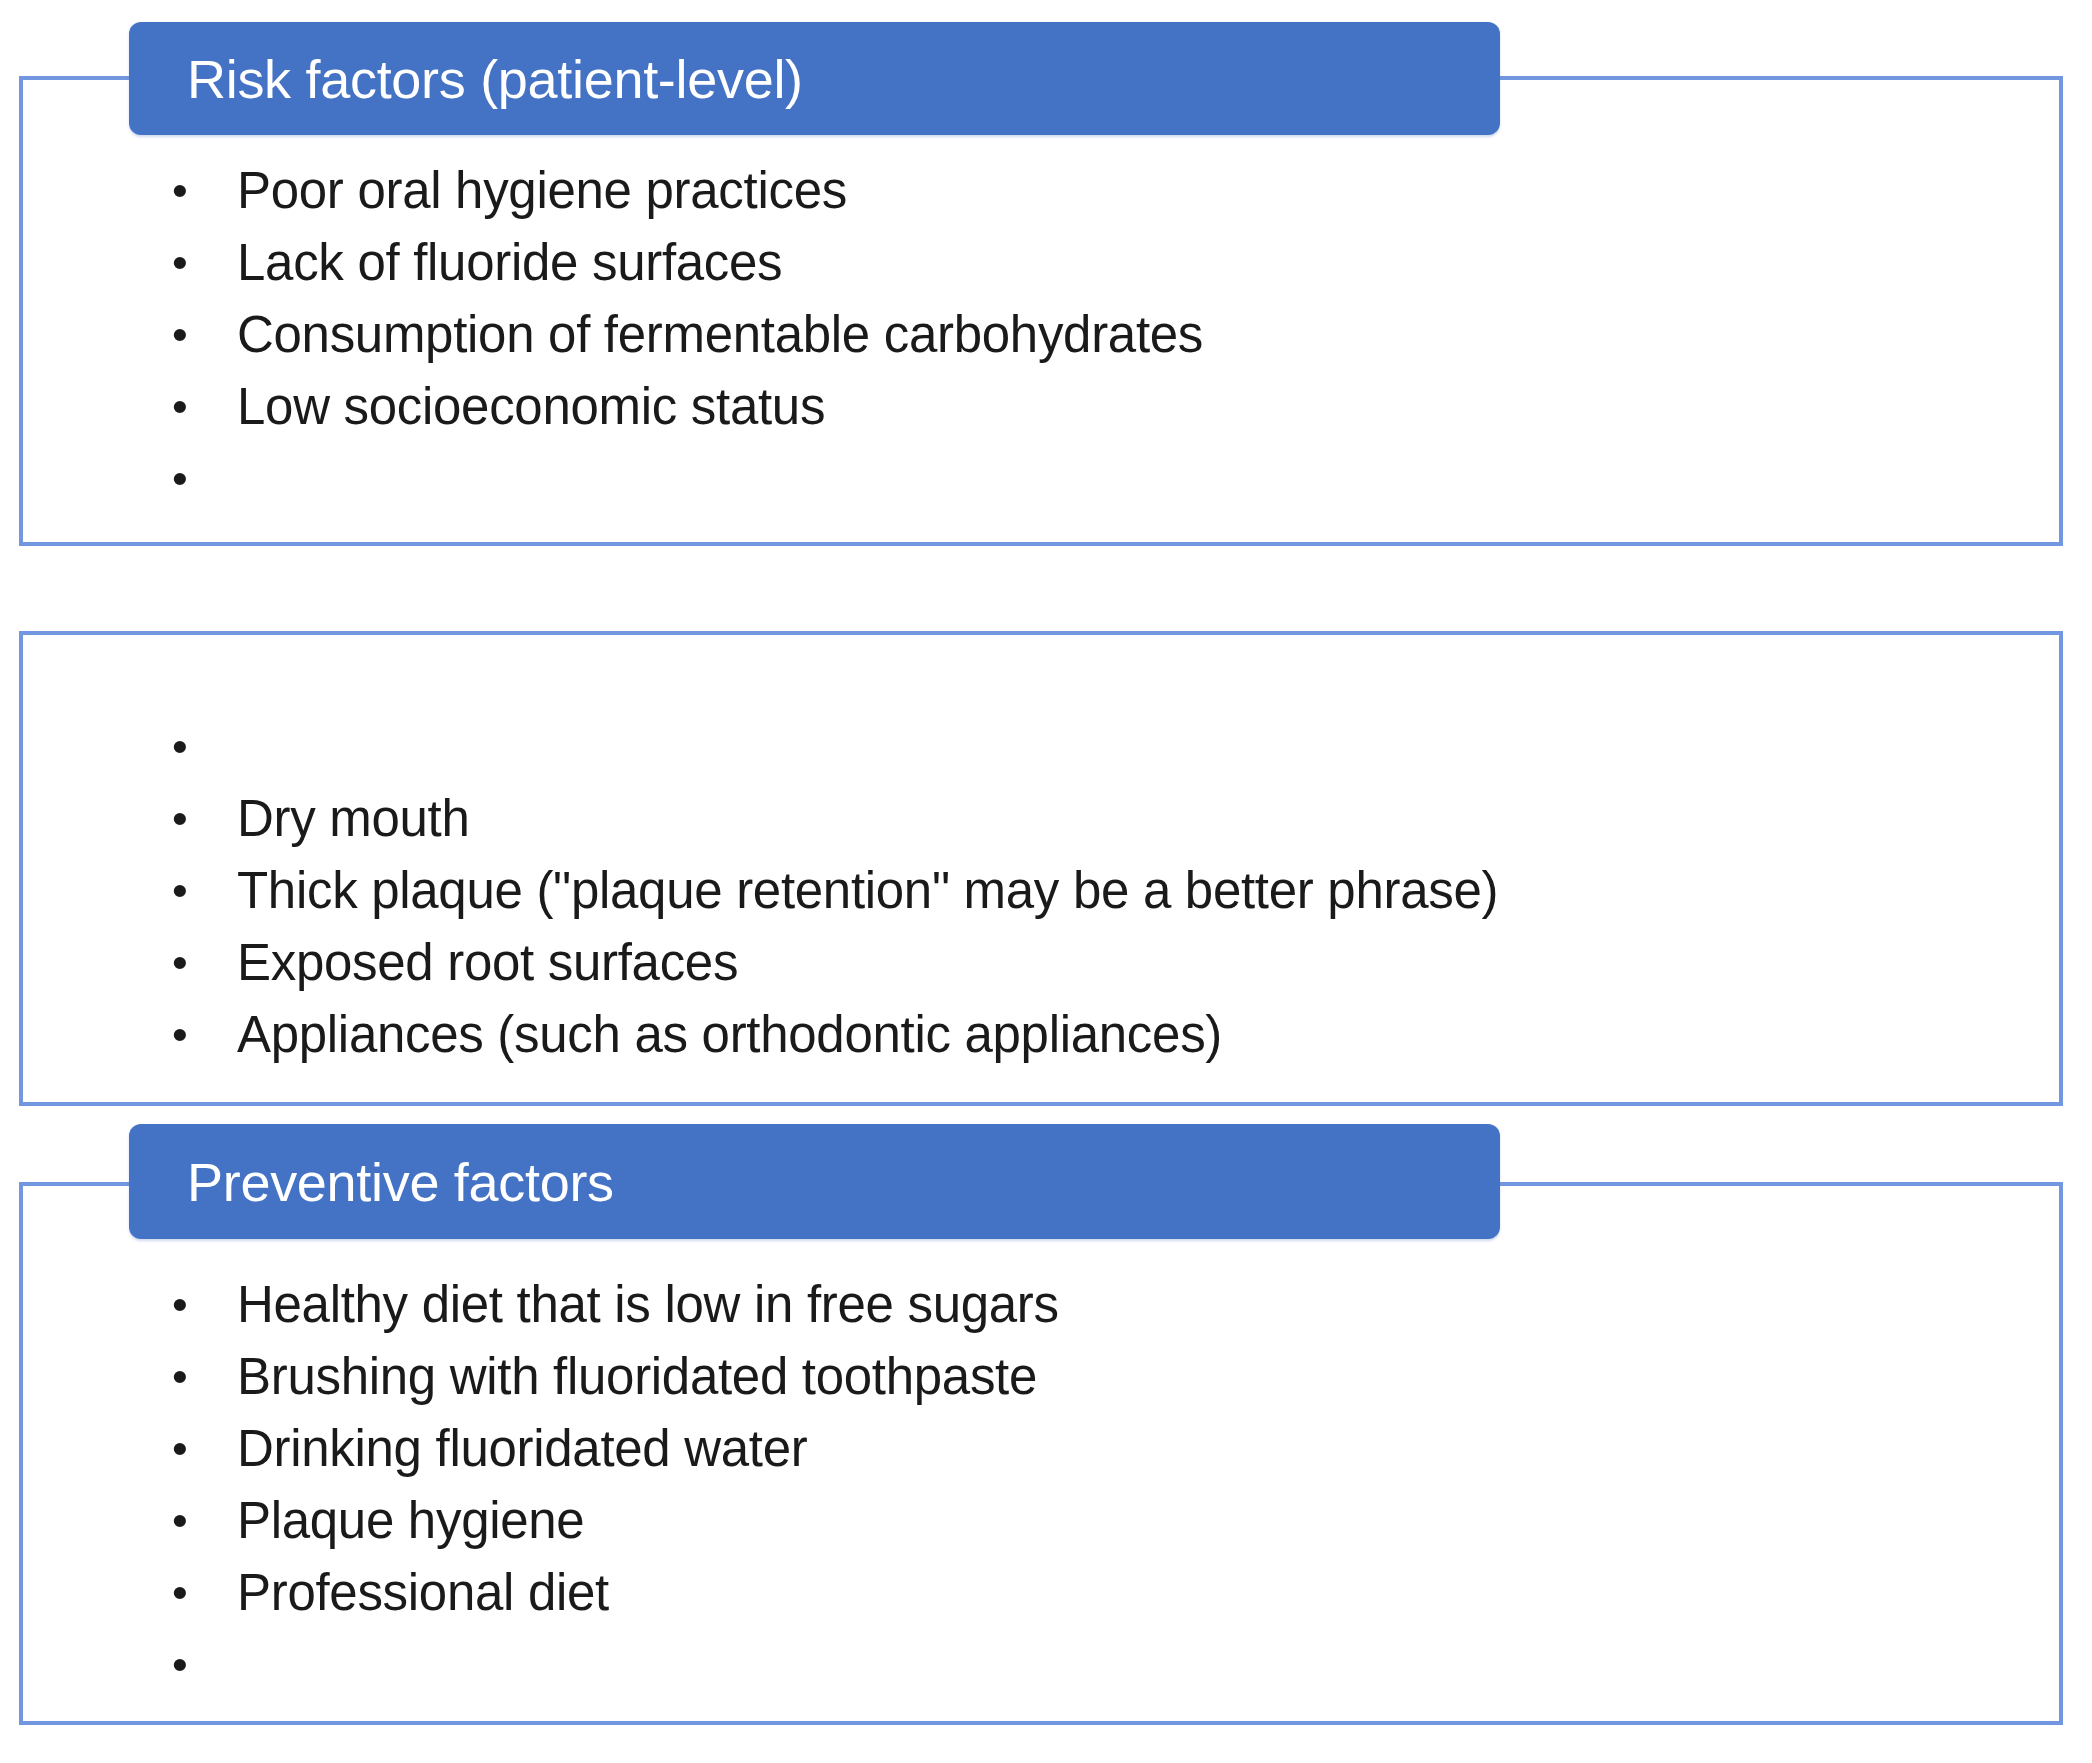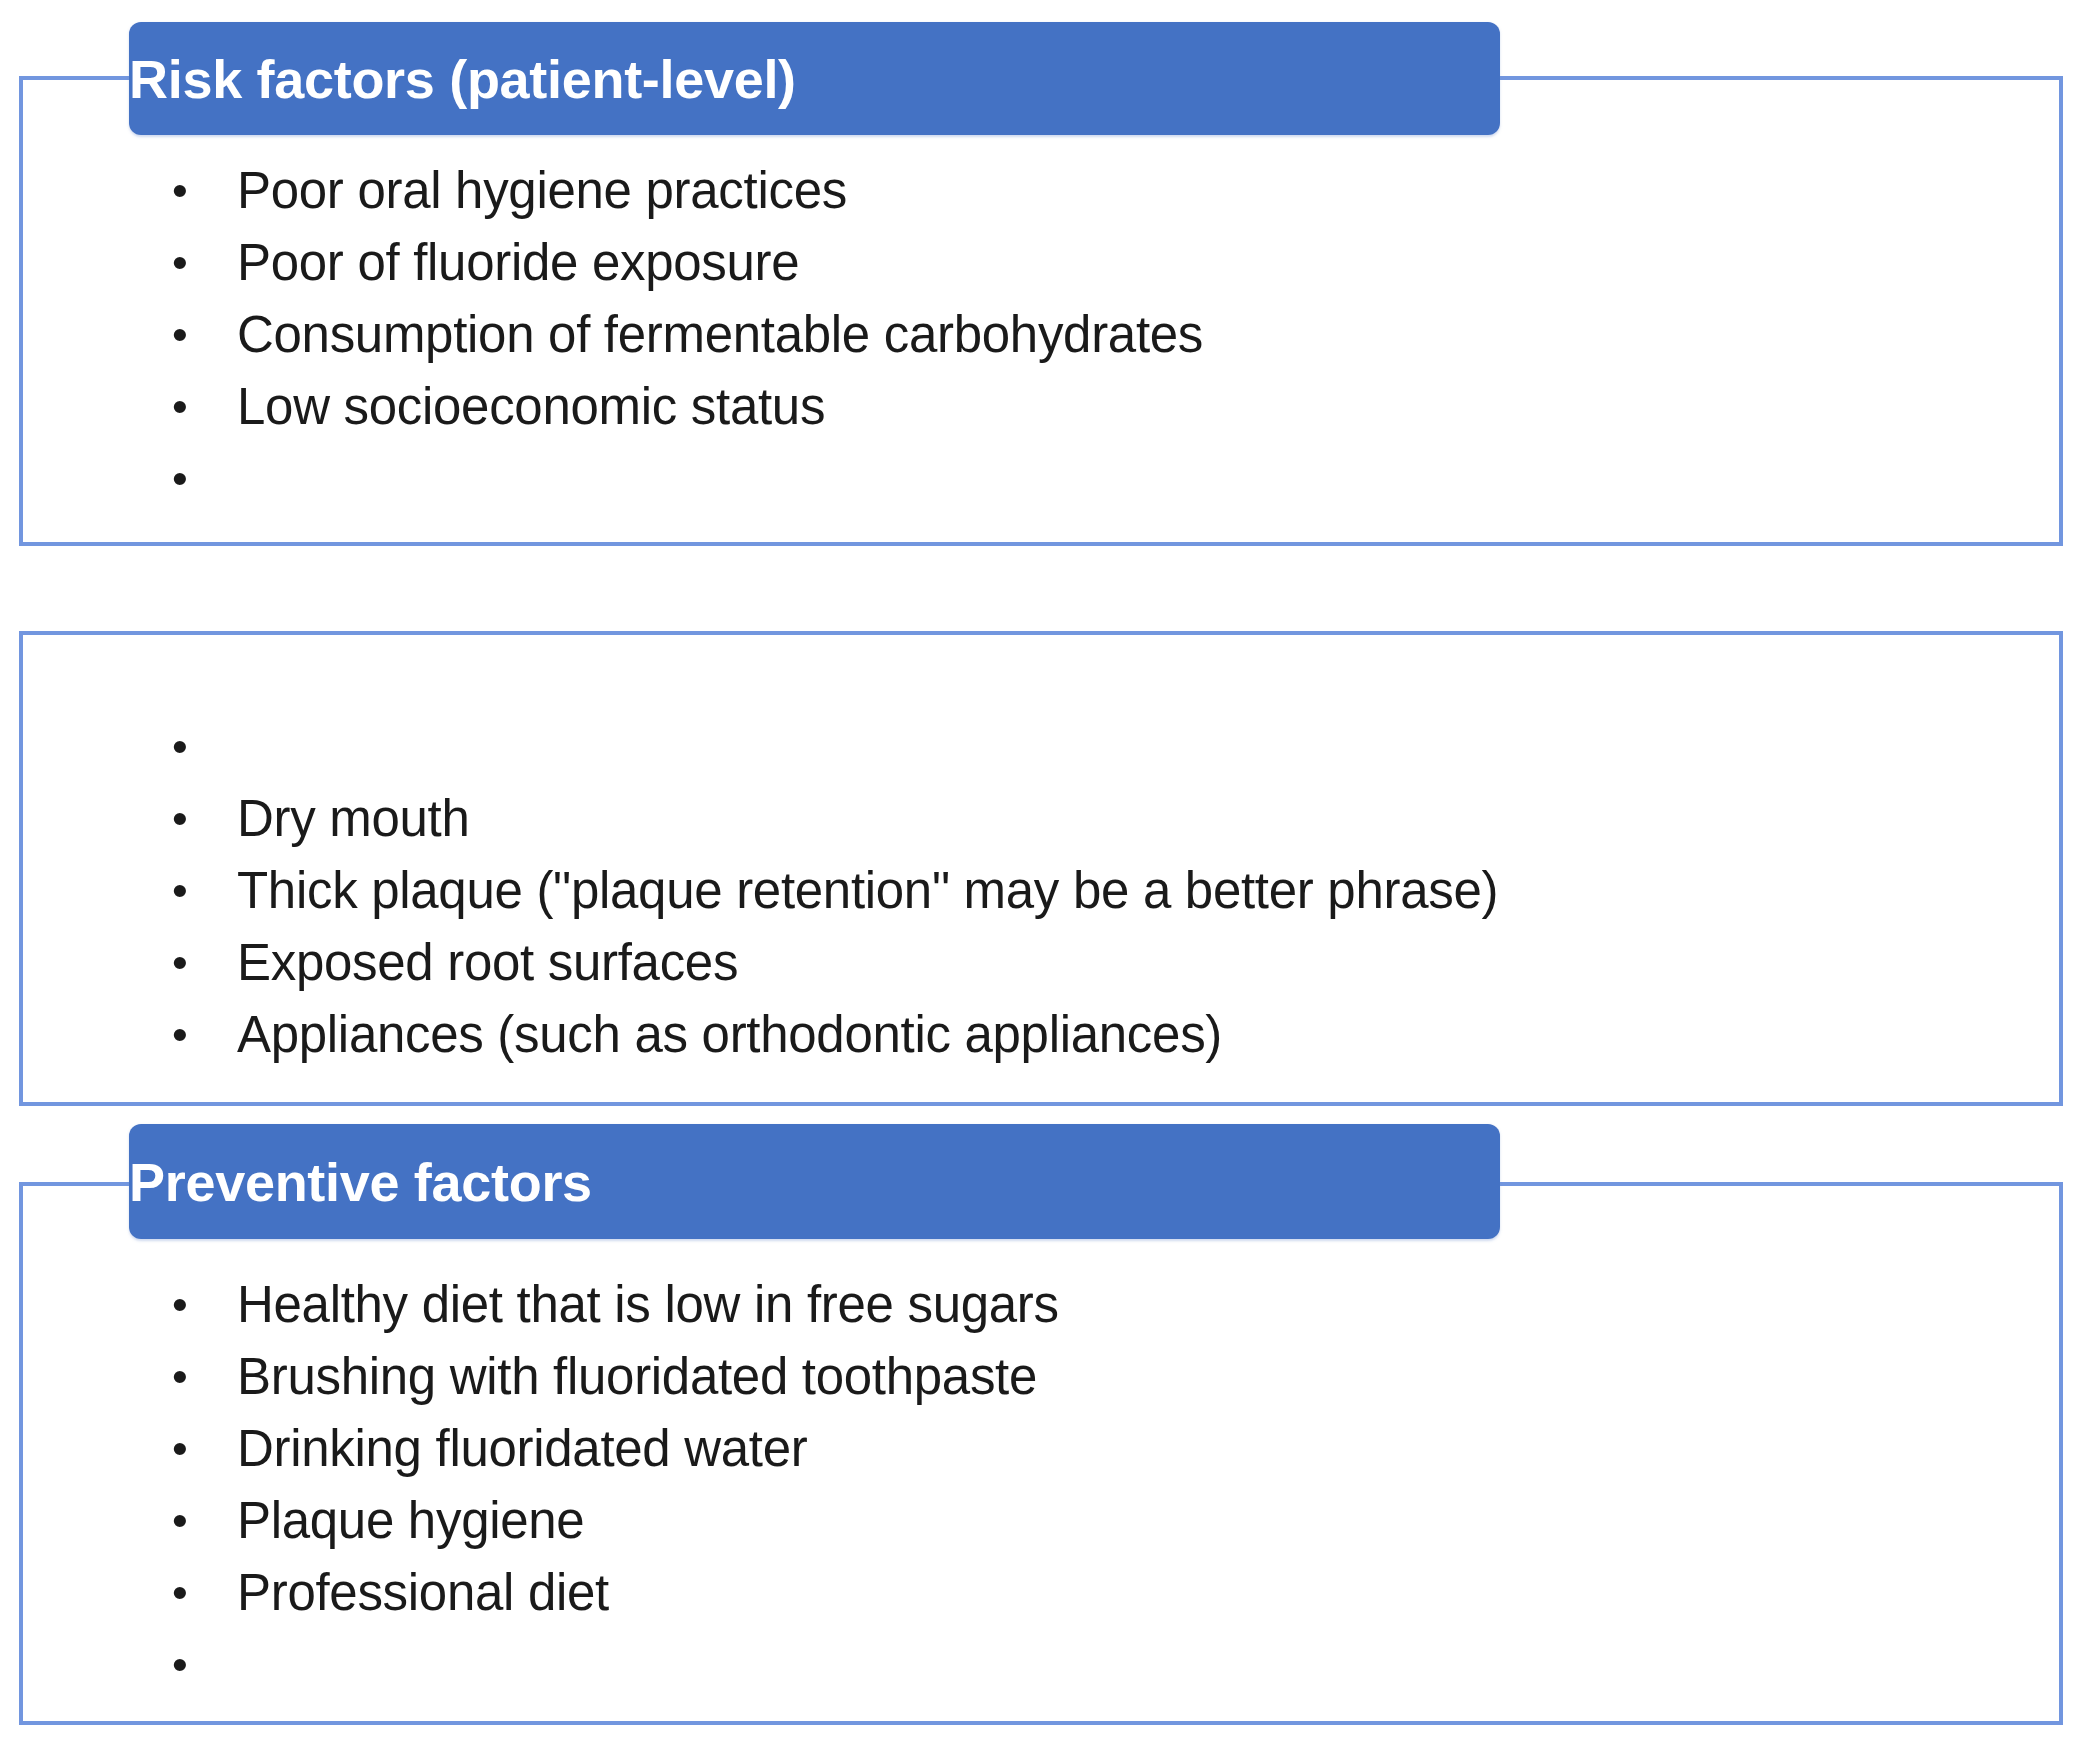--- a/index.html
+++ b/index.html
@@ -40,22 +40,23 @@
     border-radius: 12px;
     display: flex;
     align-items: center;
     z-index: 5;
     box-shadow: 0 1.7px 2.6px rgba(120,150,210,0.35);
   }
 
   .section-header-label {
     color: #FFFFFF;
     font-size: 54px;
-    font-weight: 700;
+    font-weight: 400;
     letter-spacing: -0.3px;
+    padding-left: 58px;
     white-space: nowrap;
     line-height: 1;
   }
 
   
   .bullet-list {
     position: absolute;
     margin: 0;
     padding: 0;
     list-style: none;
@@ -113,21 +114,21 @@
     <span class="section-header-label">Risk factors (patient-level)</span>
   </div>
 
   <ul class="bullet-list" id="section-patient-list">
     <li class="bullet-item">
       <span class="bullet-marker">•</span>
       <span class="bullet-text">Poor oral hygiene practices</span>
     </li>
     <li class="bullet-item">
       <span class="bullet-marker">•</span>
-      <span class="bullet-text">Poor of fluoride exposure</span>
+      <span class="bullet-text">Lack of fluoride surfaces</span>
     </li>
     <li class="bullet-item">
       <span class="bullet-marker">•</span>
       <span class="bullet-text">Consumption of fermentable carbohydrates</span>
     </li>
     <li class="bullet-item">
       <span class="bullet-marker">•</span>
       <span class="bullet-text">Low socioeconomic status</span>
     </li>
     <li class="bullet-item">

